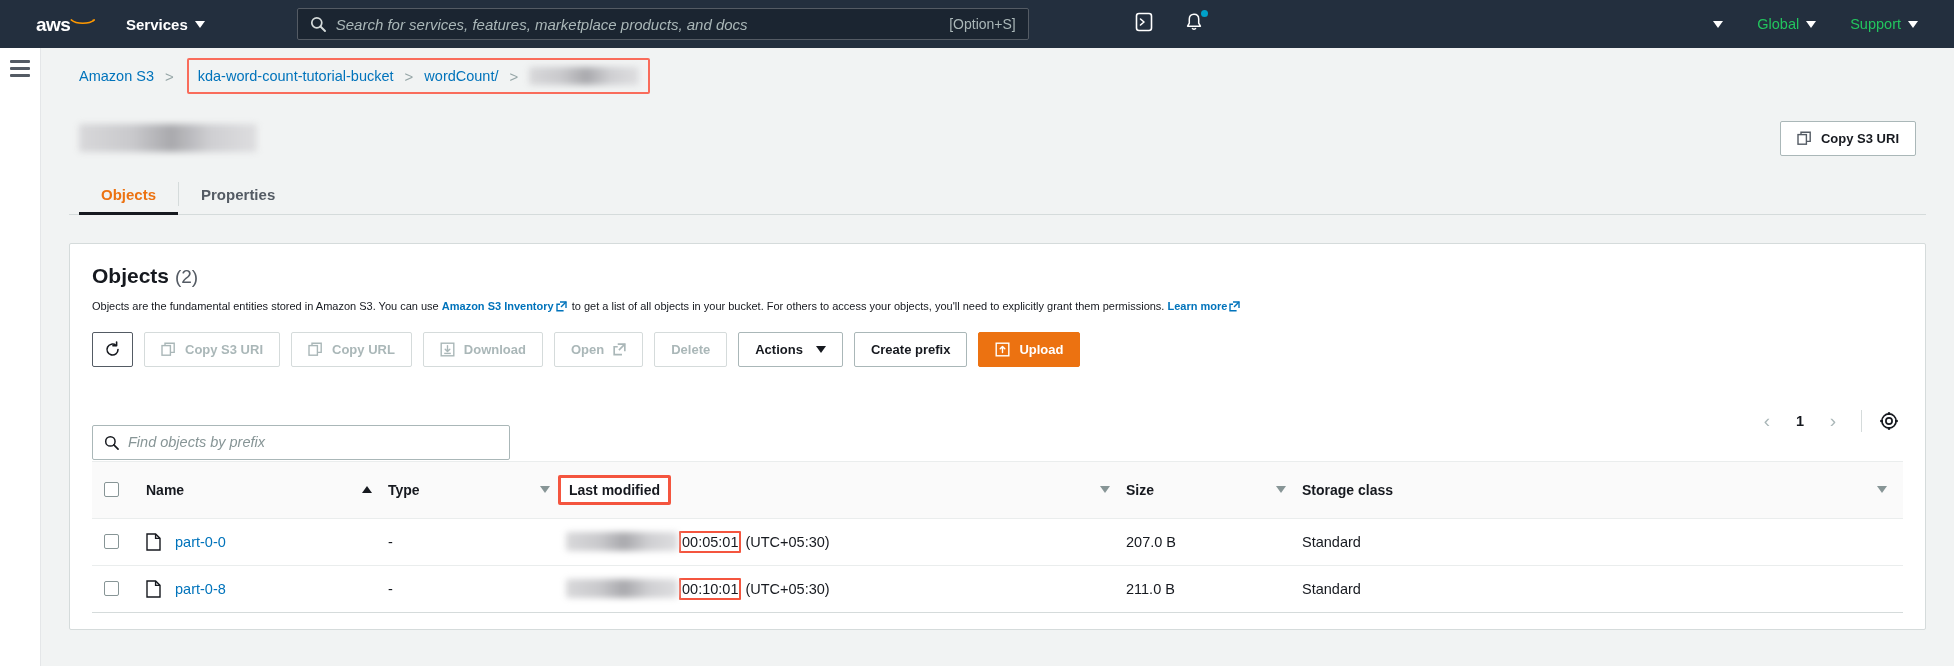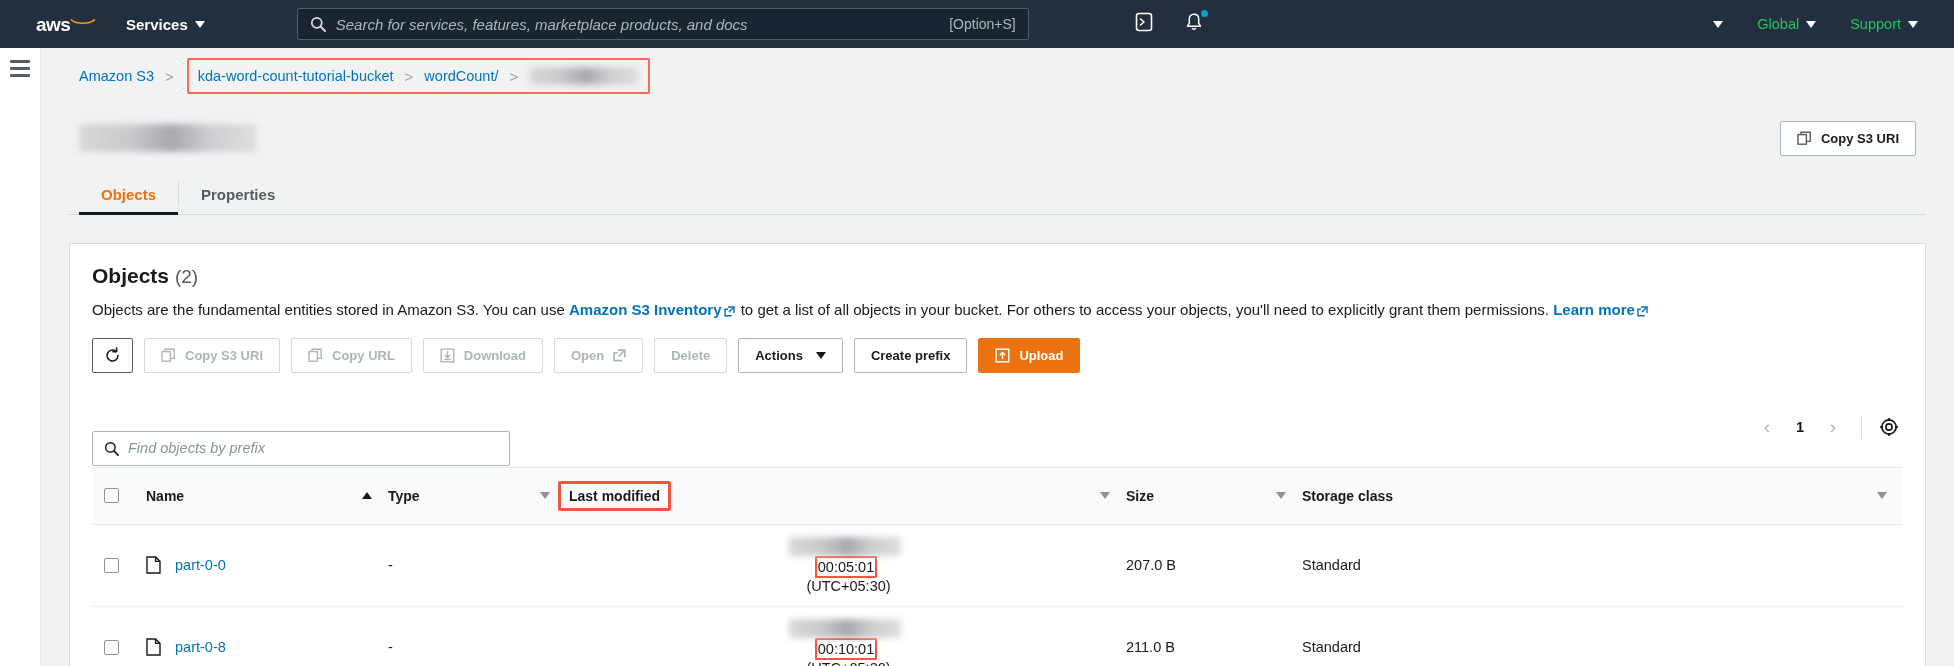--- a/index.html
+++ b/index.html
@@ -138,21 +138,21 @@
   .tab-div { width: 1px; height: 24px; background: #d5dbdb; align-self: center; }
 
   
   .card {
     background: #ffffff; border: 1px solid #d5dbdb; border-radius: 2px;
     margin-top: 28px; padding: 20px 22px 0 22px;
   }
   .card-title { font-size: 21px; font-weight: bold; color: #16191f; }
   .card-title .count { font-weight: normal; color: #545b64; font-size: 19px; }
   .card-desc {
-    font-size: 15px; color: #16191f; margin-top: 11px; line-height: 1.45;
+    font-size: 11px; color: #16191f; margin-top: 11px; line-height: 1.45;
     white-space: nowrap;
   }
   .lnk { color: #0073bb; font-weight: bold; cursor: pointer; }
   .ext-ico { display: inline-block; vertical-align: -2px; margin: 0 2px; }
 
   .toolbar { display: flex; align-items: center; gap: 11px; margin-top: 17px; }
   .icon-btn {
     width: 41px; height: 35px; background: #fff;
     border: 1px solid #545b64; border-radius: 2px; cursor: pointer;
     display: flex; align-items: center; justify-content: center;
@@ -217,21 +217,21 @@
     font-size: 14.5px; color: #16191f; padding: 12px 0;
     border-bottom: 1px solid #eaeded; vertical-align: middle;
   }
   tbody tr:last-child td { border-bottom: 1px solid #d5dbdb; }
   .chk {
     width: 15px; height: 15px; border: 1px solid #879596;
     border-radius: 2px; background: #fff; cursor: pointer; display: block;
   }
   .namecell { display: flex; align-items: center; gap: 14px; padding-left: 8px; }
   .obj-link { color: #0073bb; cursor: pointer; font-size: 14.5px; }
-  .modcell { display: flex; align-items: center; position: relative; flex-direction: column; }
+  .modcell { display: flex; align-items: center; position: relative; }
   .date-redacted { width: 112px; height: 19px; margin-right: 2px; }
   .mm-box {
     border: 2px solid #f4553f; padding: 1px 1px; border-radius: 1px;
     margin: 0 -1px;
   }
   .tz { margin-left: 5px; }
   .card-foot { height: 16px; }
 </style>
 </head>
 <body>

